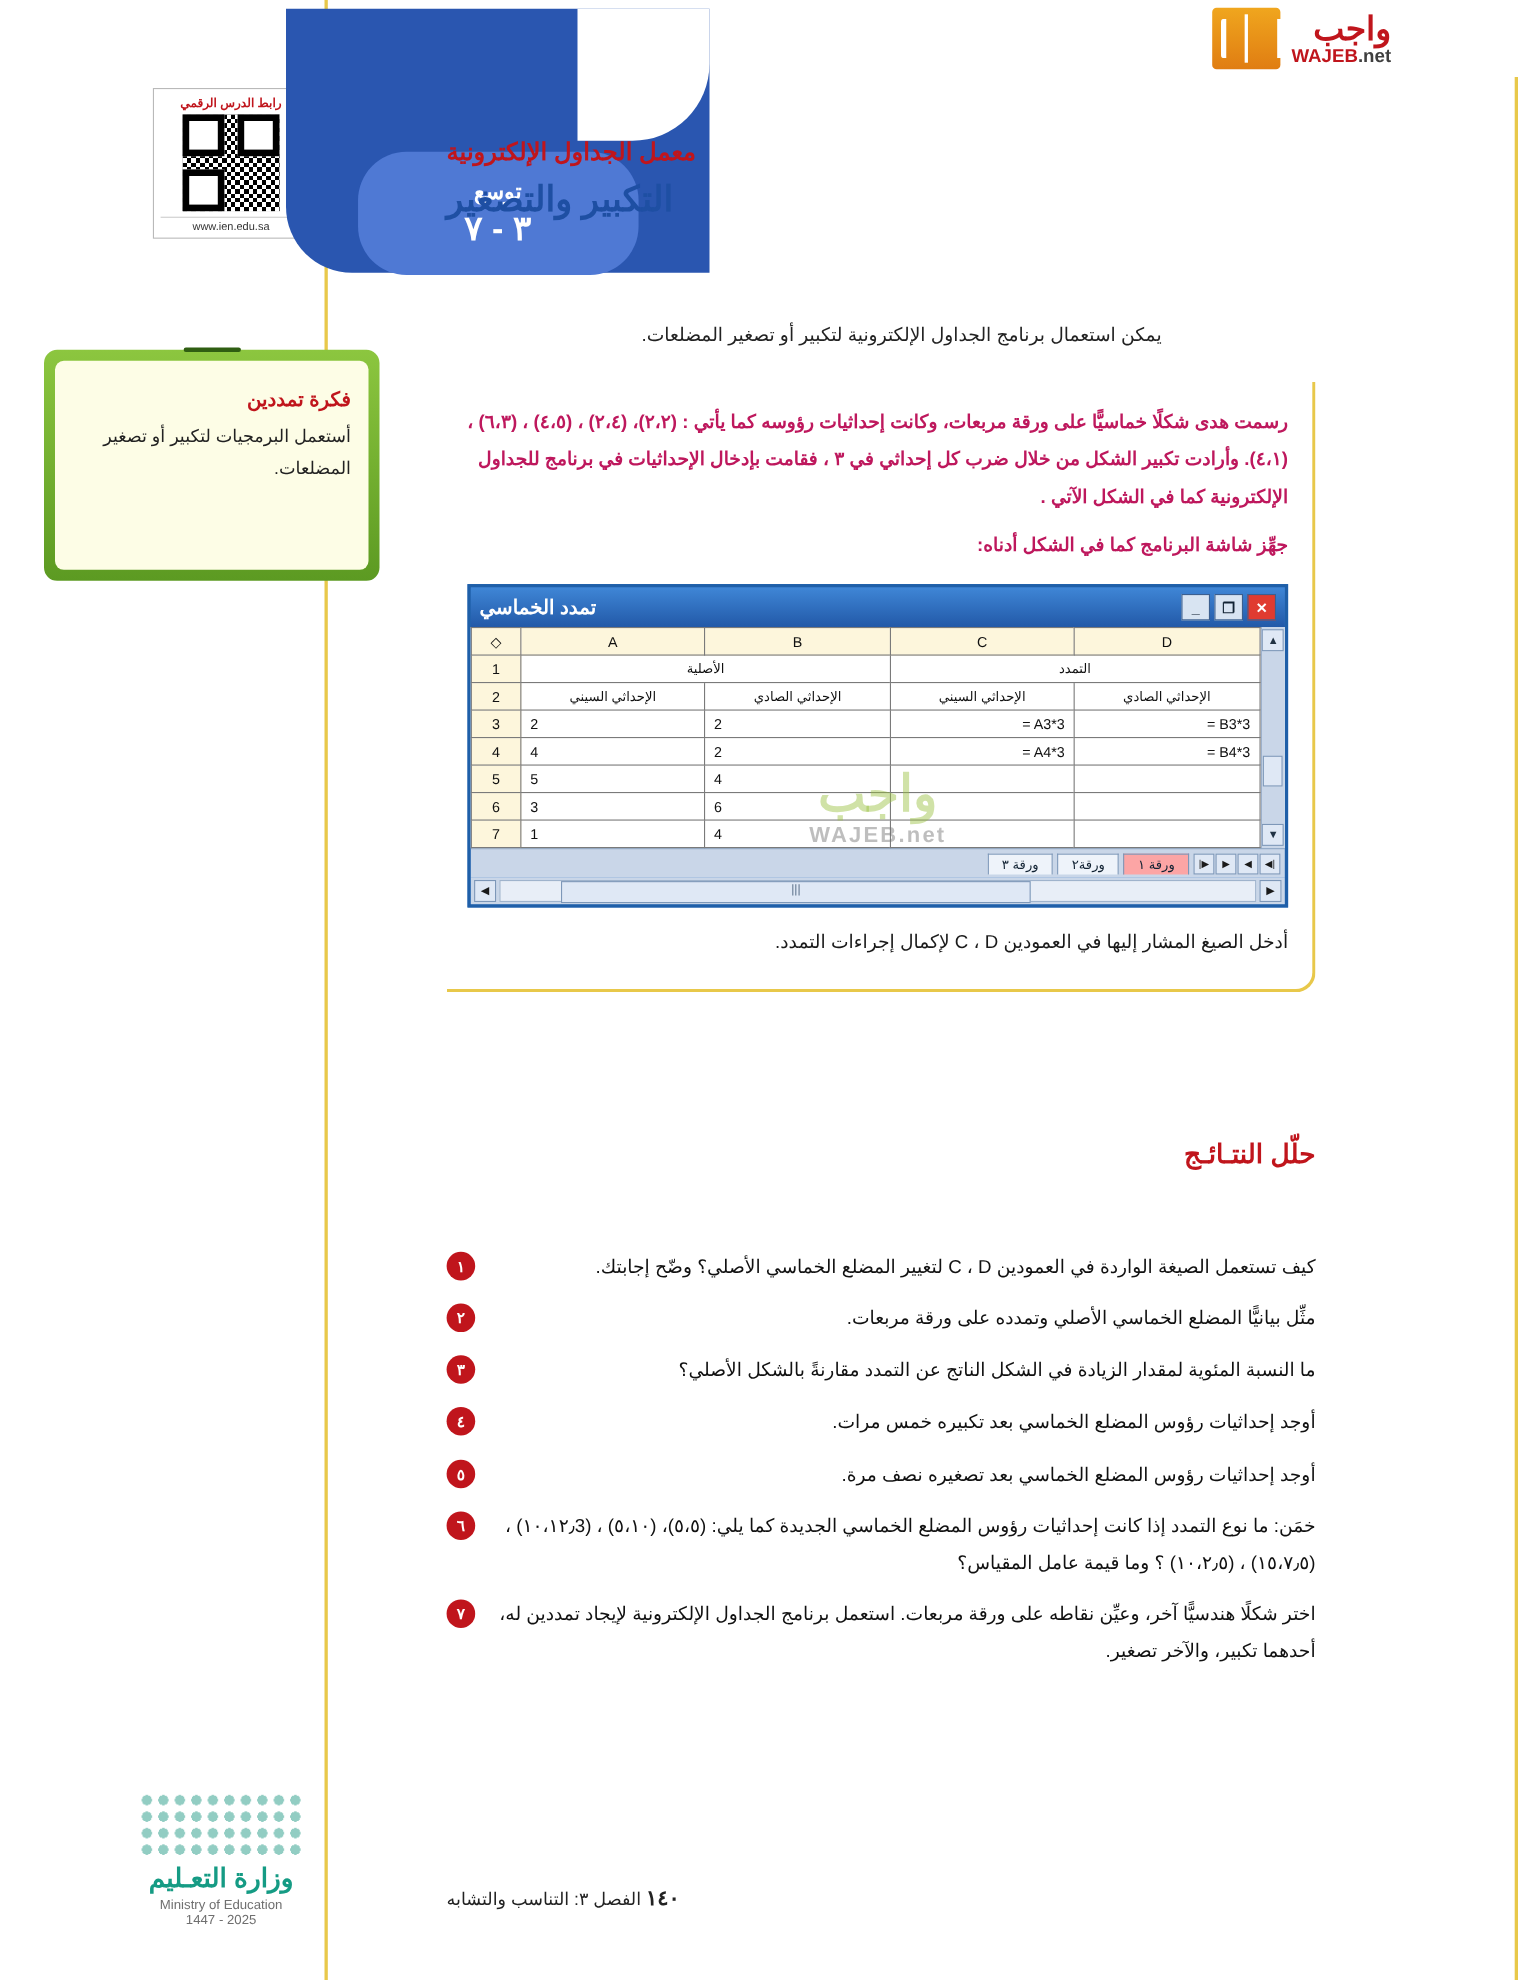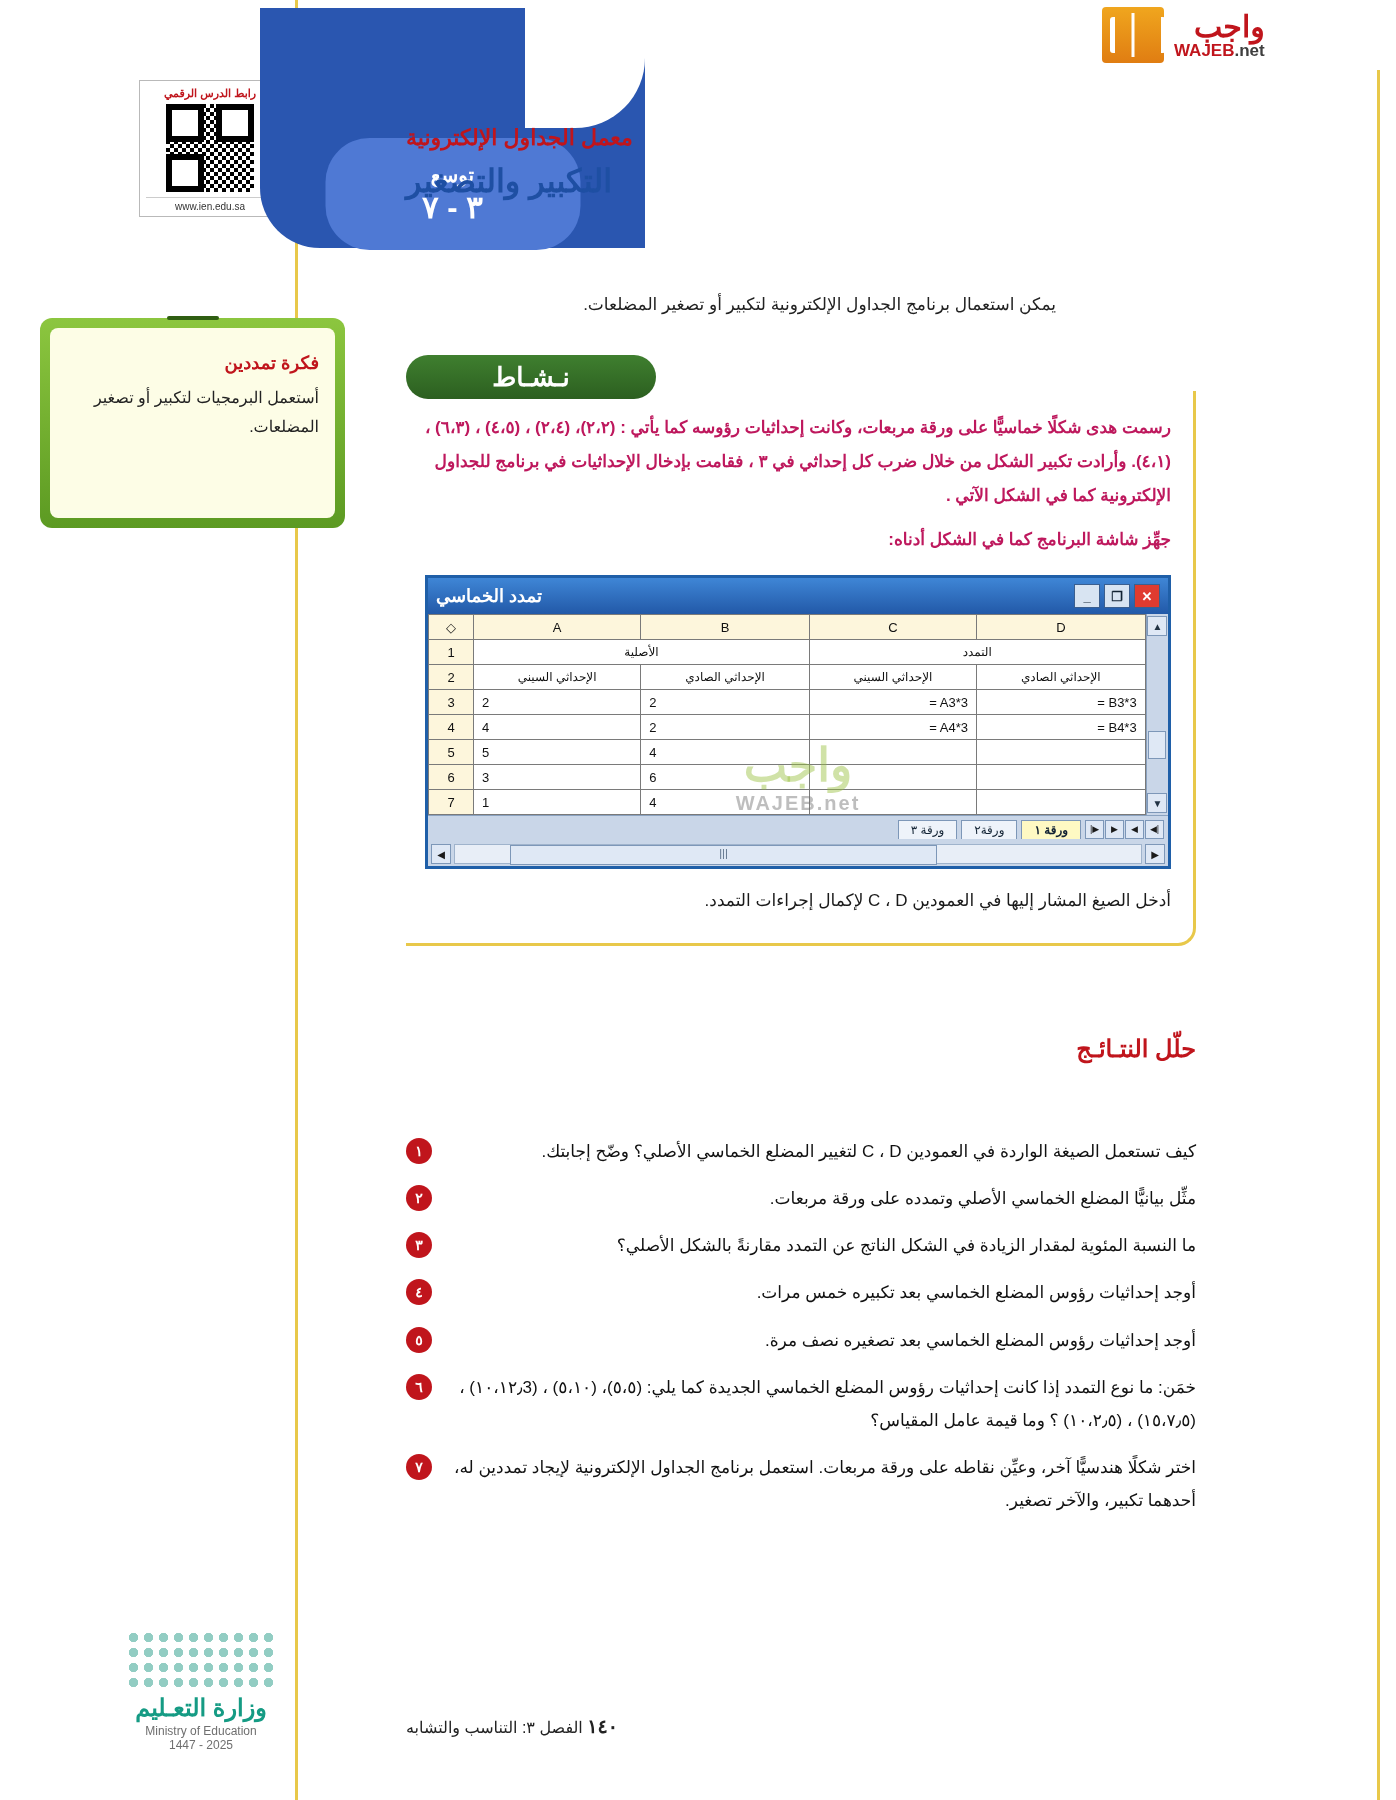--- a/index.html
+++ b/index.html
@@ -181,21 +181,21 @@
     height:26px;background:#c9d6e8;display:flex;align-items:center;
     border-top:1px solid #8aa2c0;padding:0 4px;gap:4px;direction:rtl;
   }
   .ss-nav{display:flex;gap:1px;}
   .ss-nav div{width:17px;height:17px;background:#dfe8f5;border:1px solid #7d97b8;font-size:9px;
     display:flex;align-items:center;justify-content:center;}
   .sheet-tab{
     background:#eef3fa;border:1px solid #7d97b8;border-bottom:none;
     font-size:12px;padding:2px 12px;color:#123;
   }
-  .sheet-tab.active{background:#fef9c3;font-weight:bold;}
+  .sheet-tab.active{background:#fca5a5;font-weight:normal;}
   .ss-hscroll{
     height:24px;background:#c9d6e8;display:flex;align-items:center;padding:0 3px;gap:3px;
   }
   .hs-arrow{width:18px;height:18px;background:#dfe8f5;border:1px solid #7d97b8;font-size:10px;
     display:flex;align-items:center;justify-content:center;}
   .hs-track{flex:1;height:18px;background:#e8eef7;border:1px solid #9fb3cc;position:relative;}
   .hs-thumb{position:absolute;left:8%;top:0;width:62%;height:100%;background:#dfe8f5;border:1px solid #7d97b8;}
   .hs-thumb:after{content:"|||";position:absolute;left:50%;top:1px;transform:translateX(-50%);font-size:11px;color:#5b7089;}
 
   .ss-watermark{
@@ -285,21 +285,20 @@
 
 <div class="idea-box">
   <div class="idea-dash"></div>
   <div class="idea-inner">
     <div class="idea-title">فكرة تمددين</div>
     <div class="idea-text">أستعمل البرمجيات لتكبير أو تصغير المضلعات.</div>
   </div>
 </div>
 
 <div class="activity-wrap">
-  <div class="activity-banner">نـشـاط</div>
   <div class="activity-body">
     <div class="act-par">رسمت هدى شكلًا خماسيًّا على ورقة مربعات، وكانت إحداثيات رؤوسه كما يأتي : (٢،٢)، (٢،٤) ، (٤،٥) ، (٦،٣) ، (٤،١). وأرادت تكبير الشكل من خلال ضرب كل إحداثي في ٣ ، فقامت بإدخال الإحداثيات في برنامج للجداول الإلكترونية كما في الشكل الآتي .</div>
     <div class="act-par small-gap">جهِّز شاشة البرنامج كما في الشكل أدناه:</div>
 
     <div class="ss-window">
       <div class="ss-title">
         <div class="ss-btns">
           <div class="ss-btn close">✕</div>
           <div class="ss-btn">❐</div>
           <div class="ss-btn">_</div>

